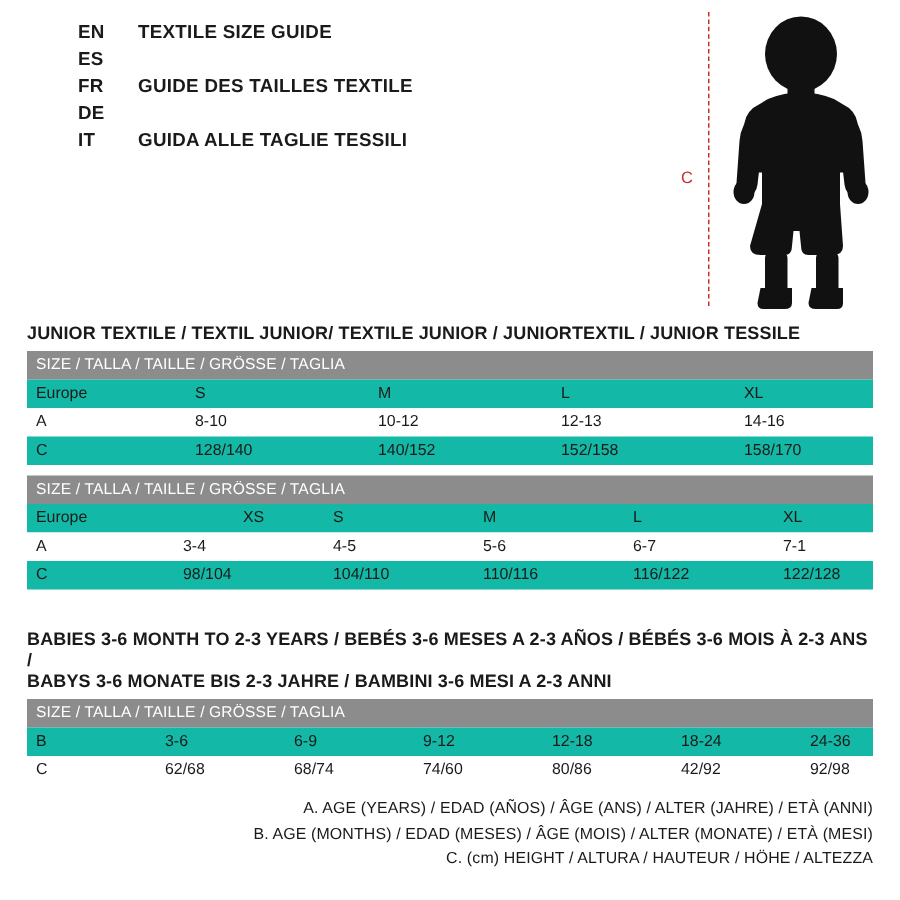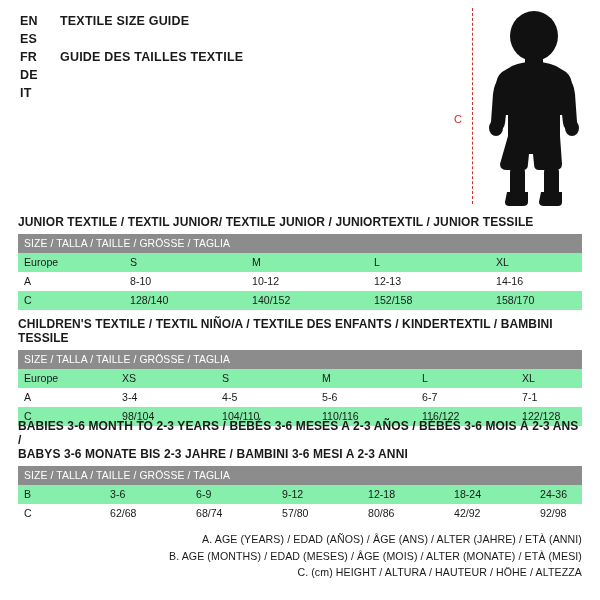--- a/index.html
+++ b/index.html
@@ -31,20 +31,21 @@
   .header-row {
     display: flex;
     align-items: baseline;
     height: 18px;
   }
   .header-lang {
     width: 40px;
     font-size: 12.5px;
     font-weight: bold;
     letter-spacing: 0.2px;
+    margin-left: 32px;
   }
   .header-title {
     font-size: 12.5px;
     font-weight: bold;
     letter-spacing: 0.2px;
   }
 
   
   .figure-area {
     position: absolute;
@@ -103,21 +104,21 @@
     line-height: 13px;
   }
   tr.head-row td {
     background: #8c8c8c;
     color: #ffffff;
     font-size: 10.4px;
     font-weight: normal;
     letter-spacing: 0.1px;
   }
   tr.alt-row td {
-    background: #86efac;
+    background: #14b8a6;
   }
   tr.plain-row td {
     background: #ffffff;
   }
 
   
   .legend {
     position: absolute;
     left: 18px;
     top: 531px;
@@ -145,20 +146,21 @@
     </div>
     <div class="header-row">
       <span class="header-lang">FR</span>
       <span class="header-title">GUIDE DES TAILLES TEXTILE</span>
     </div>
     <div class="header-row">
       <span class="header-lang">DE</span>
     </div>
     <div class="header-row">
       <span class="header-lang">IT</span>
+      <span class="header-title">GUIDA ALLE TAGLIE TESSILI</span>
     </div>
   </div>
 
   <div class="figure-area">
     <div class="dash-line"></div>
     <div class="c-label">C</div>
     <svg class="silhouette" width="108" height="196" viewBox="0 0 108 196">
       <g fill="#111111">
 
         <ellipse cx="52" cy="26" rx="24" ry="25"></ellipse>
@@ -214,29 +216,28 @@
           <td>128/140</td>
           <td>140/152</td>
           <td>152/158</td>
           <td>158/170</td>
         </tr>
       </tbody>
     </table>
   </div>
 
   <div class="section" style="top:317px;">
-    <div class="section-title">CHILDREN'S TEXTILE / TEXTIL NIÑO/A / TEXTILE DES ENFANTS / KINDERTEXTIL / BAMBINI TESSILE</div>
     <table class="size-table">
       <tbody>
         <tr class="head-row">
           <td colspan="6">SIZE / TALLA / TAILLE / GRÖSSE / TAGLIA</td>
         </tr>
         <tr class="alt-row">
           <td style="width:92px;">Europe</td>
-          <td style="width:94px;">XS</td>
+          <td style="width:94px;text-align:center;">XS</td>
           <td style="width:94px;">S</td>
           <td style="width:94px;">M</td>
           <td style="width:94px;">L</td>
           <td>XL</td>
         </tr>
         <tr class="plain-row">
           <td>A</td>
           <td>3-4</td>
           <td>4-5</td>
           <td>5-6</td>
@@ -269,21 +270,21 @@
           <td style="width:80px;">6-9</td>
           <td style="width:80px;">9-12</td>
           <td style="width:80px;">12-18</td>
           <td style="width:80px;">18-24</td>
           <td>24-36</td>
         </tr>
         <tr class="plain-row">
           <td>C</td>
           <td>62/68</td>
           <td>68/74</td>
-          <td>57/80</td>
+          <td>74/60</td>
           <td>80/86</td>
           <td>42/92</td>
           <td>92/98</td>
         </tr>
       </tbody>
     </table>
   </div>
 
   <div class="legend">
     <div>A. AGE (YEARS) / EDAD (AÑOS) / ÂGE (ANS) / ALTER (JAHRE) / ETÀ (ANNI)</div>

